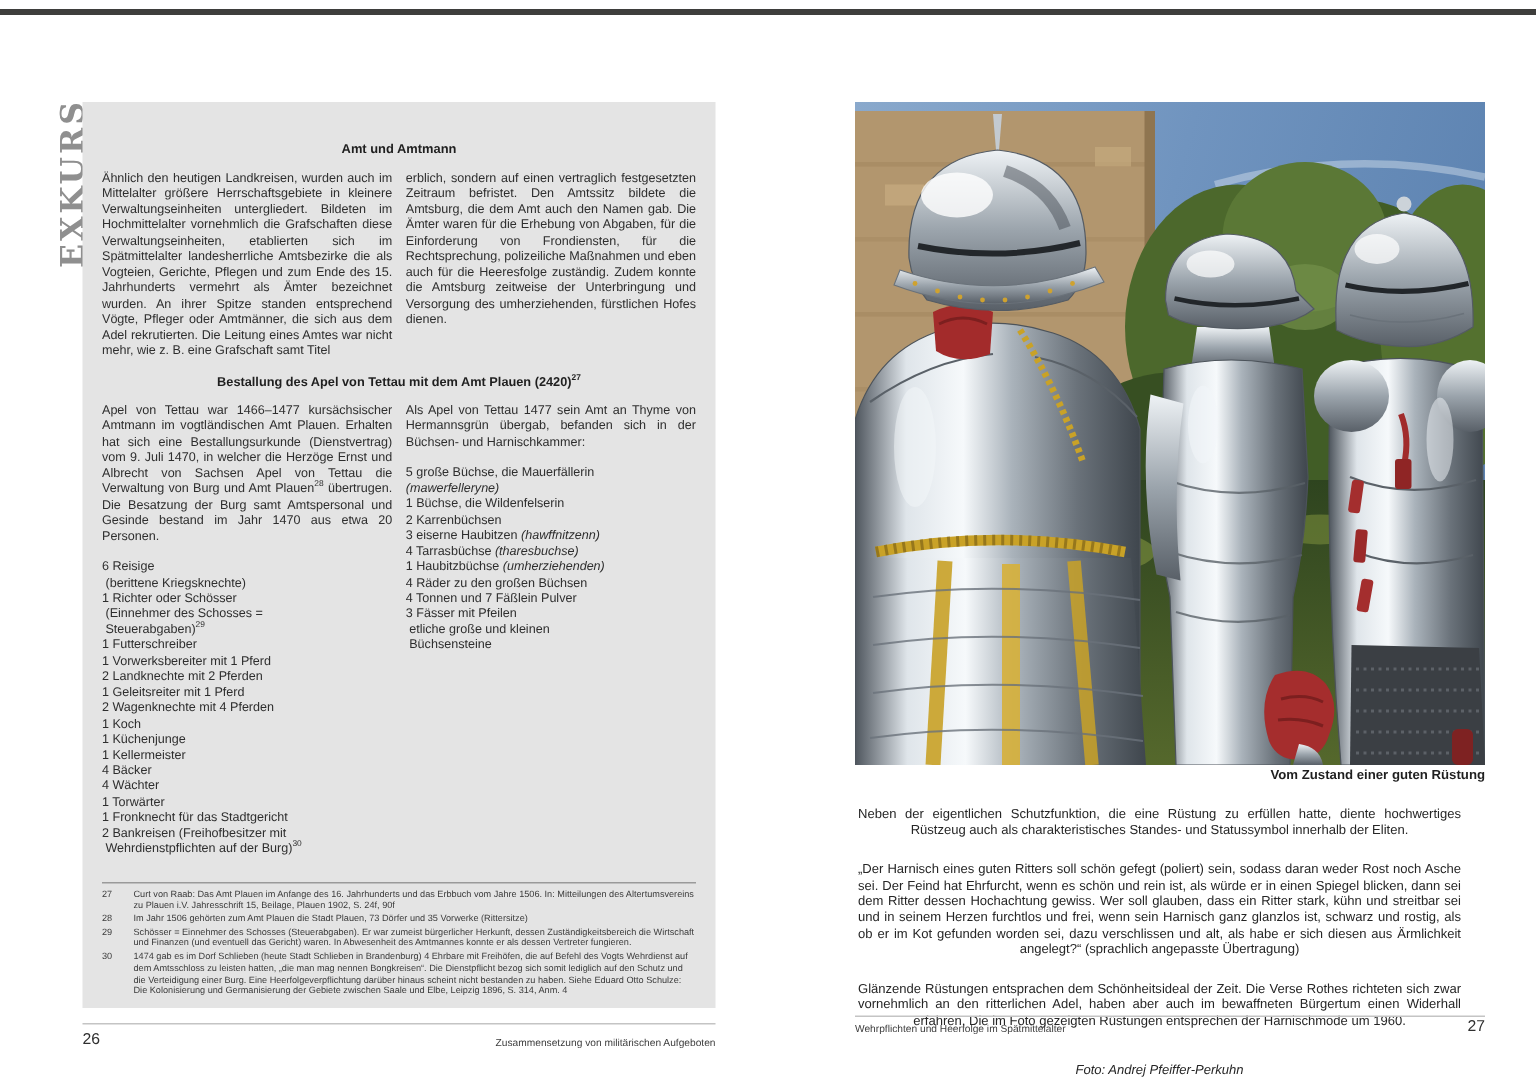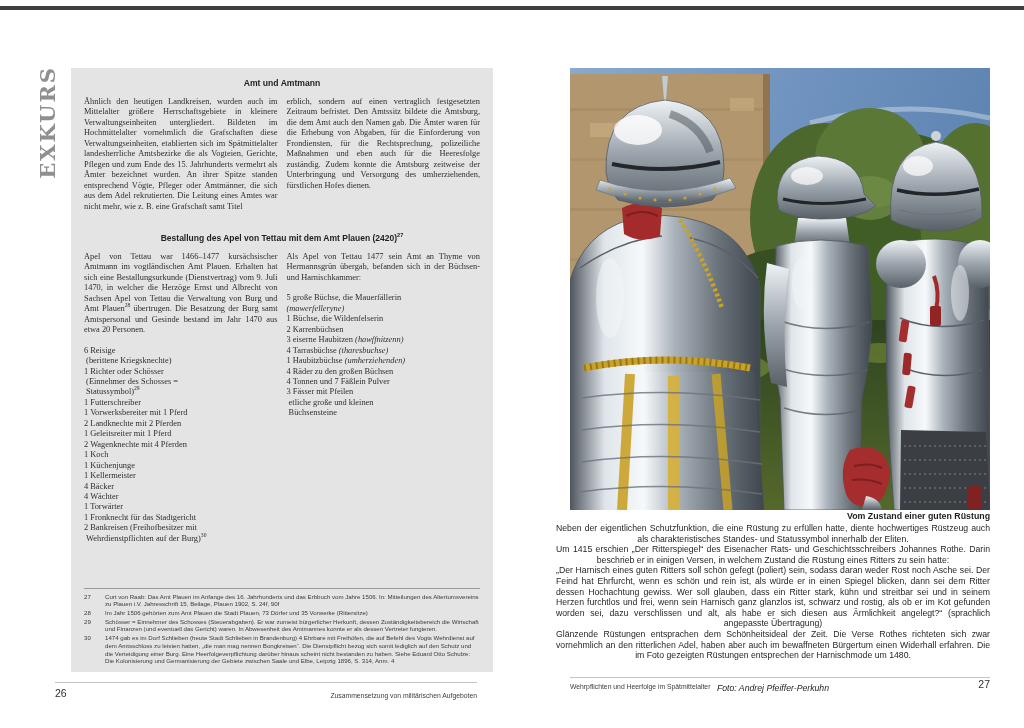--- a/index.html
+++ b/index.html
@@ -6,24 +6,24 @@
   .spread{position:relative;width:1024px;height:728px;background:#ffffff;overflow:hidden;
           font-family:"Liberation Sans",sans-serif;color:#2e2e2e;}
   .top-bar{position:absolute;left:0;top:6px;width:1024px;height:4px;background:#3e3e3c;}
 
   
   .exkurs{position:absolute;left:35px;top:66px;width:22px;height:120px;}
   .exkurs span{display:inline-block;white-space:nowrap;transform-origin:0 0;
      transform:rotate(-90deg) translate(-100%,0);
      font-family:"DejaVu Serif",serif;font-weight:bold;font-size:21px;letter-spacing:2px;color:#8f8f8f;}
   .gray-box{position:absolute;left:55px;top:68px;width:422px;height:604px;background:#e4e4e4;
-     box-sizing:border-box;padding:8px 13px;margin-left:16px;}
+     box-sizing:border-box;padding:24px 13px;}
   .h1{font-size:8.6px;font-weight:bold;text-align:center;margin:2px 0 9px;color:#1f1f1f;}
   .h2{font-size:8.5px;font-weight:bold;text-align:center;margin:4px 0 9px;color:#1f1f1f;}
-  .cols{display:flex;gap:9px;font-family:Liberation Serif, serif;}
+  .cols{display:flex;gap:9px;}
   .cols.first{min-height:132px;}
   .col{flex:1;min-width:0;}
   p.just{font-size:8.4px;line-height:10.45px;text-align:justify;margin:0;}
   .sup{font-size:5.6px;vertical-align:super;line-height:0;}
   .list{margin-top:10px;font-size:8.4px;line-height:10.45px;}
   .li-line{white-space:pre-wrap;}
   .it{font-style:italic;}
   .footnotes{position:absolute;left:13px;right:13px;bottom:6px;border-top:1px solid #9a9a9a;padding-top:4px;}
   .fn{display:flex;font-size:6.1px;line-height:7.7px;color:#3a3a3a;margin-bottom:1px;}
   .fn-num{width:21px;flex:none;}
@@ -31,21 +31,21 @@
 
   .rule{position:absolute;height:1px;background:#c4c4c4;}
   .rule-left{left:55px;top:682px;width:422px;}
   .pnum-left{position:absolute;left:55px;top:687px;font-size:10.5px;color:#2f2f2f;}
   .run-left{position:absolute;left:55px;top:692px;width:422px;text-align:right;font-size:6.8px;color:#3c3c3c;}
 
   
   .photo{position:absolute;left:570px;top:68px;width:420px;height:442px;overflow:hidden;background:#7094bf;}
   .caption{position:absolute;left:556px;top:511px;width:434px;color:#262626;}
   .cap-title{font-size:8.8px;font-weight:bold;text-align:right;margin:0 0 2px;color:#1f1f1f;}
-  .cap-p{font-size:8.7px;line-height:10.6px;text-align:justify;text-align-last:center;margin:0;}
+  .cap-p{font-size:8.7px;line-height:10.6px;text-align:justify;text-align-last:center;margin:16px;}
   .credit{font-size:8.7px;line-height:10.6px;font-style:italic;text-align:center;margin-top:22px;}
   .rule-right{left:570px;top:677px;width:420px;}
   .run-right{position:absolute;left:570px;top:683px;font-size:6.8px;color:#3c3c3c;}
   .pnum-right{position:absolute;left:570px;top:678px;width:420px;text-align:right;font-size:10.5px;color:#2f2f2f;}
 </style>
 </head>
 <body>
 
 <div class="spread">
   <div class="top-bar"></div>
@@ -72,21 +72,21 @@
       </div>
 
       <div class="cols">
         <div class="col">
           <p class="just"><span>Apel von Tettau war 1466–1477 kursächsischer Amtmann im vogtländischen Amt Plauen. Erhalten hat sich eine Bestallungsurkunde (Dienstvertrag) vom 9. Juli 1470, in welcher die Herzöge Ernst und Albrecht von Sachsen Apel von Tettau die Verwaltung von Burg und Amt Plauen</span><span class="sup">28</span><span> übertrugen. Die Besatzung der Burg samt Amtspersonal und Gesinde bestand im Jahr 1470 aus etwa 20 Personen.</span></p>
           <div class="list">
               <div class="li-line"><span>6 Reisige</span></div>
               <div class="li-line"><span> (berittene Kriegsknechte)</span></div>
               <div class="li-line"><span>1 Richter oder Schösser</span></div>
               <div class="li-line"><span> (Einnehmer des Schosses =</span></div>
-              <div class="li-line"><span> Statussymbol)</span><span class="sup">29</span></div>
+              <div class="li-line"><span> Steuerabgaben)</span><span class="sup">29</span></div>
               <div class="li-line"><span>1 Futterschreiber</span></div>
               <div class="li-line"><span>1 Vorwerksbereiter mit 1 Pferd</span></div>
               <div class="li-line"><span>2 Landknechte mit 2 Pferden</span></div>
               <div class="li-line"><span>1 Geleitsreiter mit 1 Pferd</span></div>
               <div class="li-line"><span>2 Wagenknechte mit 4 Pferden</span></div>
               <div class="li-line"><span>1 Koch</span></div>
               <div class="li-line"><span>1 Küchenjunge</span></div>
               <div class="li-line"><span>1 Kellermeister</span></div>
               <div class="li-line"><span>4 Bäcker</span></div>
               <div class="li-line"><span>4 Wächter</span></div>
@@ -268,23 +268,22 @@
             <circle cx="145" cy="121" r="1.6" fill="#cfa22f"></circle>
           <ellipse cx="68" cy="62" rx="24" ry="15" fill="#ffffff" opacity="0.8"></ellipse>
           <path d="M100,46 Q130,56 140,84" stroke="#474e55" stroke-width="8" fill="none" opacity="0.5"></path>
         </g>
       </svg>
     </div>
 
     <div class="caption">
       <div class="cap-title">Vom Zustand einer guten Rüstung</div>
       <p class="cap-p">Neben der eigentlichen Schutzfunktion, die eine Rüstung zu erfüllen hatte, diente hochwertiges Rüstzeug auch als charakteristisches Standes- und Statussymbol innerhalb der Eliten.</p>
-      <p class="cap-p">Um 1415 erschien „Der Ritterspiegel“ des Eisenacher Rats- und Geschichtsschreibers Johannes Rothe. Darin beschrieb er in einigen Versen, in welchem Zustand die Rüstung eines Ritters zu sein hatte:</p>
       <p class="cap-p">„Der Harnisch eines guten Ritters soll schön gefegt (poliert) sein, sodass daran weder Rost noch Asche sei. Der Feind hat Ehrfurcht, wenn es schön und rein ist, als würde er in einen Spiegel blicken, dann sei dem Ritter dessen Hochachtung gewiss. Wer soll glauben, dass ein Ritter stark, kühn und streitbar sei und in seinem Herzen furchtlos und frei, wenn sein Harnisch ganz glanzlos ist, schwarz und rostig, als ob er im Kot gefunden worden sei, dazu verschlissen und alt, als habe er sich diesen aus Ärmlichkeit angelegt?“ (sprachlich angepasste Übertragung)</p>
-      <p class="cap-p">Glänzende Rüstungen entsprachen dem Schönheitsideal der Zeit. Die Verse Rothes richteten sich zwar vornehmlich an den ritterlichen Adel, haben aber auch im bewaffneten Bürgertum einen Widerhall erfahren. Die im Foto gezeigten Rüstungen entsprechen der Harnischmode um 1480.</p>
+      <p class="cap-p">Glänzende Rüstungen entsprachen dem Schönheitsideal der Zeit. Die Verse Rothes richteten sich zwar vornehmlich an den ritterlichen Adel, haben aber auch im bewaffneten Bürgertum einen Widerhall erfahren. Die im Foto gezeigten Rüstungen entsprechen der Harnischmode um 1960.</p>
       <div class="credit">Foto: Andrej Pfeiffer-Perkuhn</div>
     </div>
 
     <div class="rule rule-right"></div>
     <div class="run-right">Wehrpflichten und Heerfolge im Spätmittelalter</div>
     <div class="pnum-right">27</div>
   </div>
 </div>
 
 </body></html>

